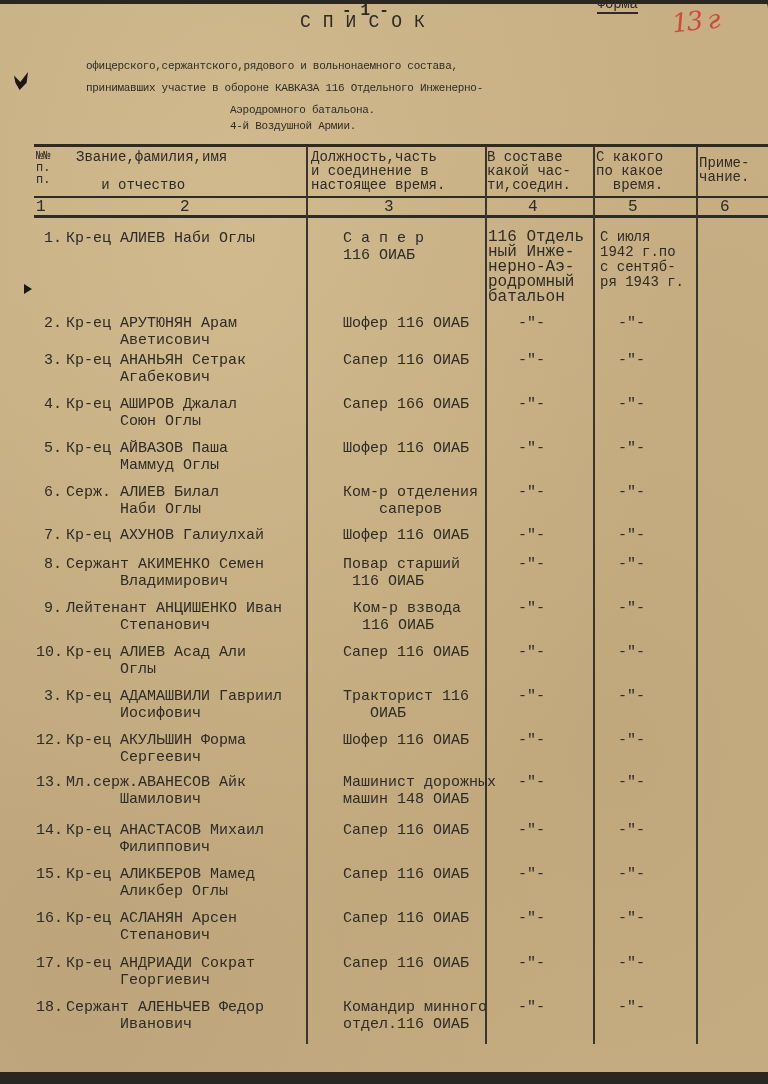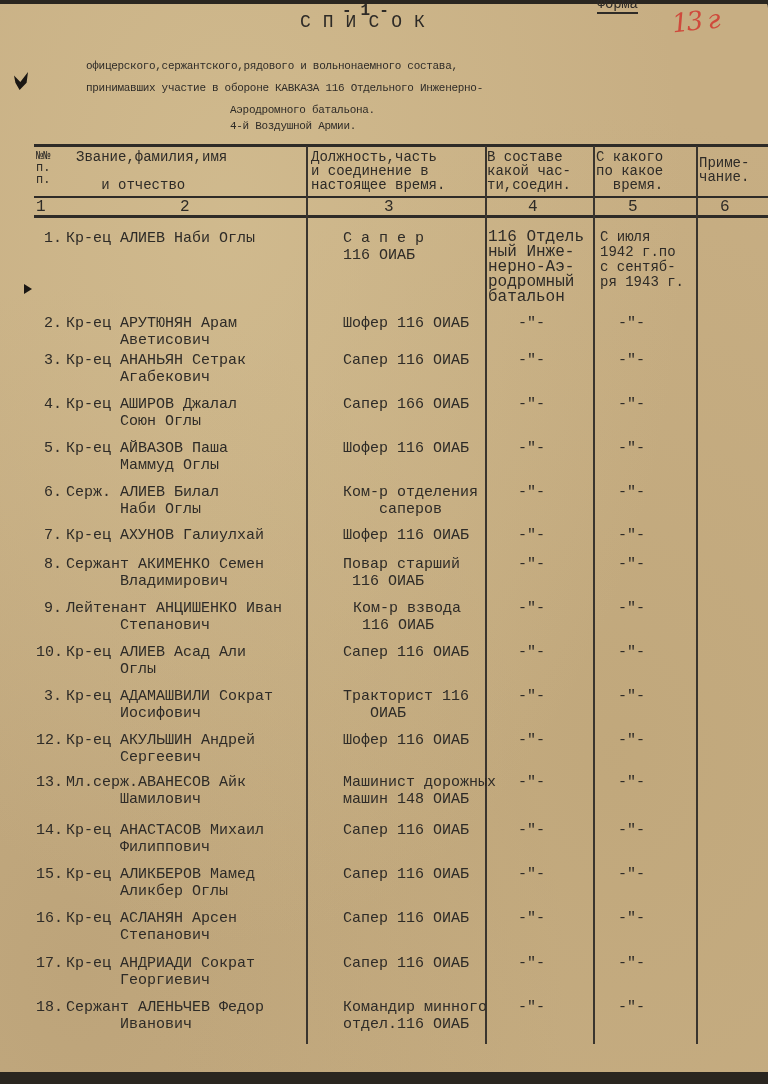--- a/index.html
+++ b/index.html
@@ -196,31 +196,31 @@
     <div class="cell c-num">10.</div>
     <div class="cell c-name">Кр-ец АЛИЕВ Асад Али
       Оглы</div>
     <div class="cell c-pos">Сапер 116 ОИАБ</div>
     <div class="cell c-unit ditto">-"-</div>
     <div class="cell c-period ditto">-"-</div>
   </div>
 
   <div class="row" style="top:688px;">
     <div class="cell c-num">3.</div>
-    <div class="cell c-name">Кр-ец АДАМАШВИЛИ Сократ
+    <div class="cell c-name">Кр-ец АДАМАШВИЛИ Гавриил
       Иосифович</div>
     <div class="cell c-pos">Тракторист 116
    ОИАБ</div>
     <div class="cell c-unit ditto">-"-</div>
     <div class="cell c-period ditto">-"-</div>
   </div>
 
   <div class="row" style="top:732px;">
     <div class="cell c-num">12.</div>
-    <div class="cell c-name">Кр-ец АКУЛЬШИН Андрей
+    <div class="cell c-name">Кр-ец АКУЛЬШИН Форма
       Сергеевич</div>
     <div class="cell c-pos">Шофер 116 ОИАБ</div>
     <div class="cell c-unit ditto">-"-</div>
     <div class="cell c-period ditto">-"-</div>
   </div>
 
   <div class="row" style="top:774px;">
     <div class="cell c-num">13.</div>
     <div class="cell c-name">Мл.серж.АВАНЕСОВ Айк
       Шамилович</div>

